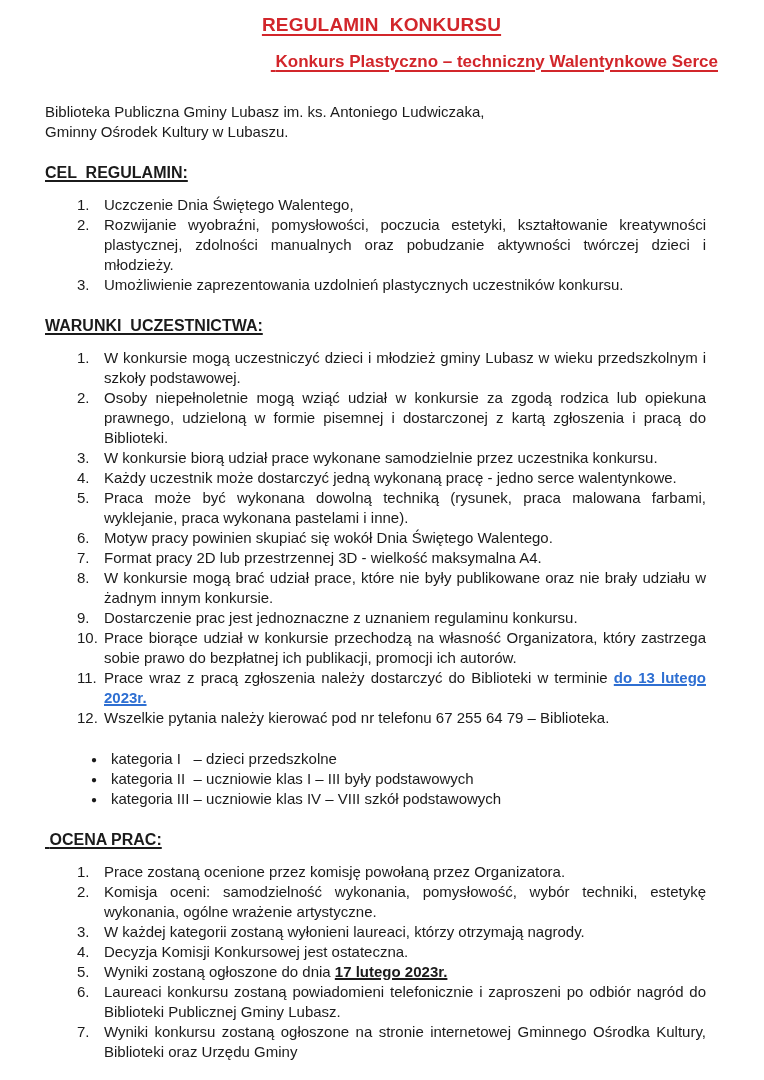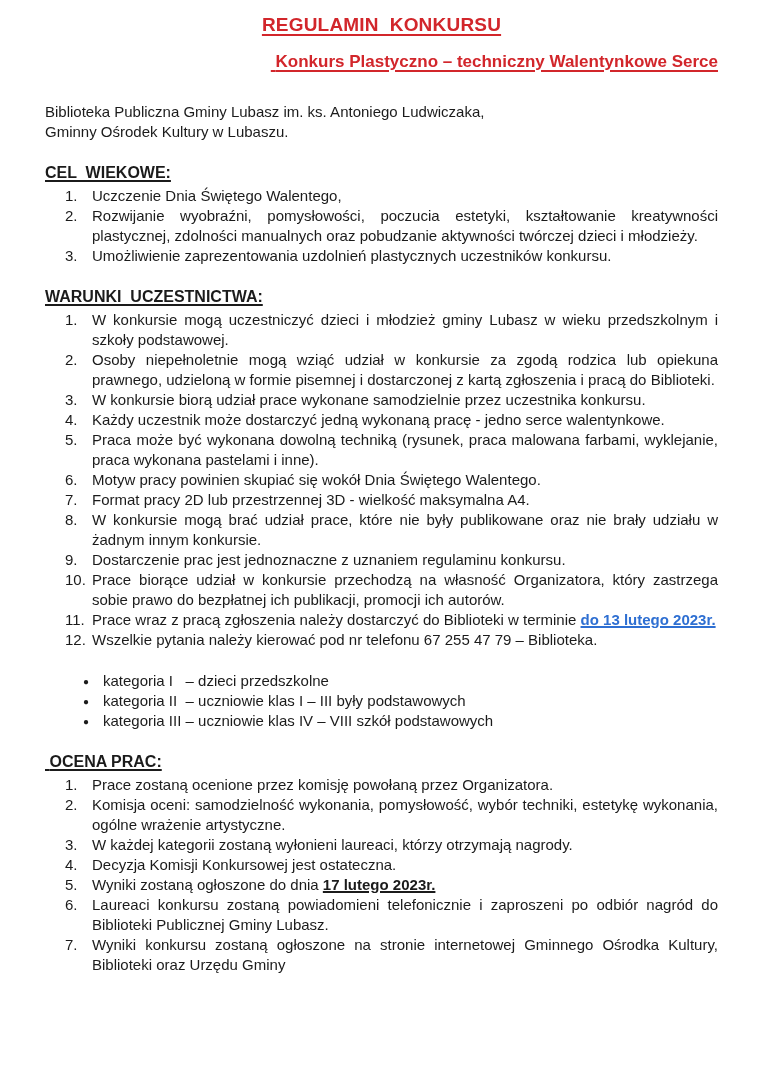--- a/index.html
+++ b/index.html
@@ -48,36 +48,36 @@
     margin:0 0 3px 0;
     font-size:16px;font-weight:bold;line-height:20px;
     text-decoration:underline;
     text-decoration-thickness:1.5px;
     text-underline-offset:2px;
   }
   .body-line{font-size:15px;line-height:20px;}
 
   
   ol.num{
-    margin:0;padding:0;list-style:none;counter-reset:item;
+    margin:12px;padding:0;list-style:none;counter-reset:item;
   }
   ol.num>li{
     position:relative;
     padding-left:47px;
     font-size:15px;line-height:20px;
     text-align:justify;
   }
   ol.num>li::before{
     counter-increment:item;
     content:counter(item) ".";
     position:absolute;left:20px;top:0;
   }
 
   
-  ul.bullets{margin:8px;padding:0;list-style:none;}
+  ul.bullets{margin:16px;padding:0;list-style:none;}
   ul.bullets>li{
     position:relative;
     padding-left:50px;
     font-size:15px;line-height:20px;
   }
   ul.bullets>li::before{
     content:"\25CF";
     position:absolute;left:30px;top:1px;
     font-size:10px;
   }
@@ -101,21 +101,21 @@
 
   <h1 class="doc-title pre">REGULAMIN  KONKURSU</h1>
   <h2 class="doc-subtitle pre"> Konkurs Plastyczno – techniczny Walentynkowe Serce</h2>
 
   <div class="section first">
     <div class="body-line">Biblioteka Publiczna Gminy Lubasz im. ks. Antoniego Ludwiczaka,</div>
     <div class="body-line">Gminny Ośrodek Kultury w Lubaszu.</div>
   </div>
 
   <div class="section">
-    <div class="sec-heading pre">CEL  WIEKOWE:</div>
+    <div class="sec-heading pre">CEL  REGULAMIN:</div>
     <ol class="num">
       <li><span>Uczczenie Dnia Świętego Walentego,</span></li>
       <li><span>Rozwijanie wyobraźni, pomysłowości, poczucia estetyki, kształtowanie kreatywności plastycznej, zdolności manualnych oraz pobudzanie aktywności twórczej dzieci i młodzieży.</span></li>
       <li><span>Umożliwienie zaprezentowania uzdolnień plastycznych uczestników konkursu.</span></li>
     </ol>
   </div>
 
   <div class="section">
     <div class="sec-heading pre">WARUNKI  UCZESTNICTWA:</div>
     <ol class="num">
@@ -123,21 +123,21 @@
       <li><span>Osoby niepełnoletnie mogą wziąć udział w konkursie za zgodą rodzica lub opiekuna prawnego, udzieloną w formie pisemnej i dostarczonej z kartą zgłoszenia i pracą do Biblioteki.</span></li>
       <li><span>W konkursie biorą udział prace wykonane samodzielnie przez uczestnika konkursu.</span></li>
       <li><span>Każdy uczestnik może dostarczyć jedną wykonaną pracę - jedno serce walentynkowe.</span></li>
       <li><span>Praca może być wykonana dowolną techniką (rysunek, praca malowana farbami, wyklejanie, praca wykonana pastelami i inne).</span></li>
       <li><span>Motyw pracy powinien skupiać się wokół Dnia Świętego Walentego.</span></li>
       <li><span>Format pracy 2D lub przestrzennej 3D - wielkość maksymalna A4.</span></li>
       <li><span>W konkursie mogą brać udział prace, które nie były publikowane oraz nie brały udziału w żadnym innym konkursie.</span></li>
       <li><span>Dostarczenie prac jest jednoznaczne z uznaniem regulaminu konkursu.</span></li>
       <li><span>Prace biorące udział w konkursie przechodzą na własność Organizatora, który zastrzega sobie prawo do bezpłatnej ich publikacji, promocji ich autorów.</span></li>
       <li><span>Prace wraz z pracą zgłoszenia należy dostarczyć do Biblioteki w terminie </span><span class="deadline-link">do 13 lutego 2023r.</span></li>
-      <li><span>Wszelkie pytania należy kierować pod nr telefonu 67 255 47 79 – Biblioteka.</span></li>
+      <li><span>Wszelkie pytania należy kierować pod nr telefonu 67 255 64 79 – Biblioteka.</span></li>
     </ol>
   </div>
 
   <div class="section">
     <ul class="bullets">
       <li><span class="pre">kategoria I   – dzieci przedszkolne</span></li>
       <li><span class="pre">kategoria II  – uczniowie klas I – III były podstawowych</span></li>
       <li><span class="pre">kategoria III – uczniowie klas IV – VIII szkół podstawowych</span></li>
     </ul>
   </div>

